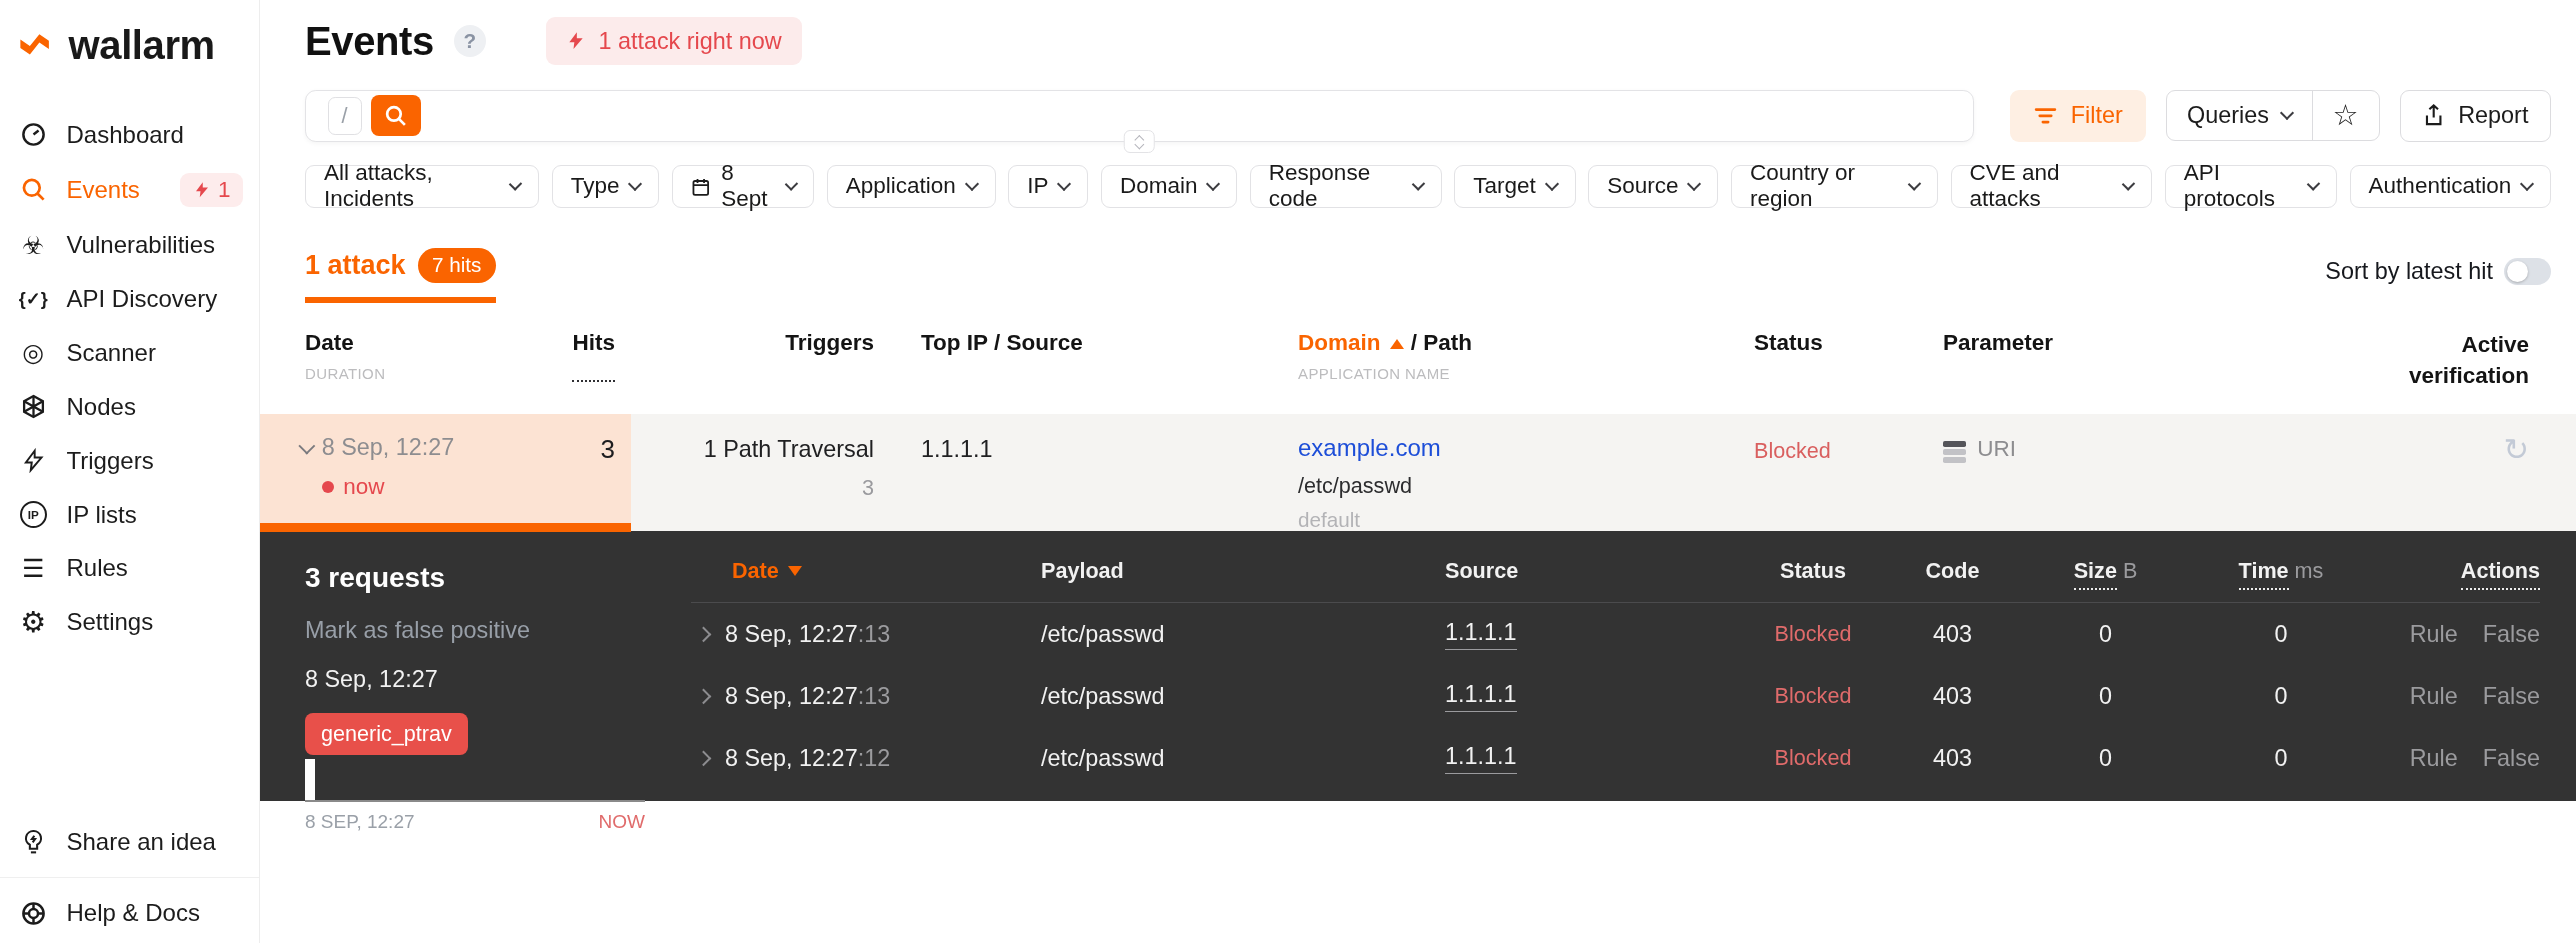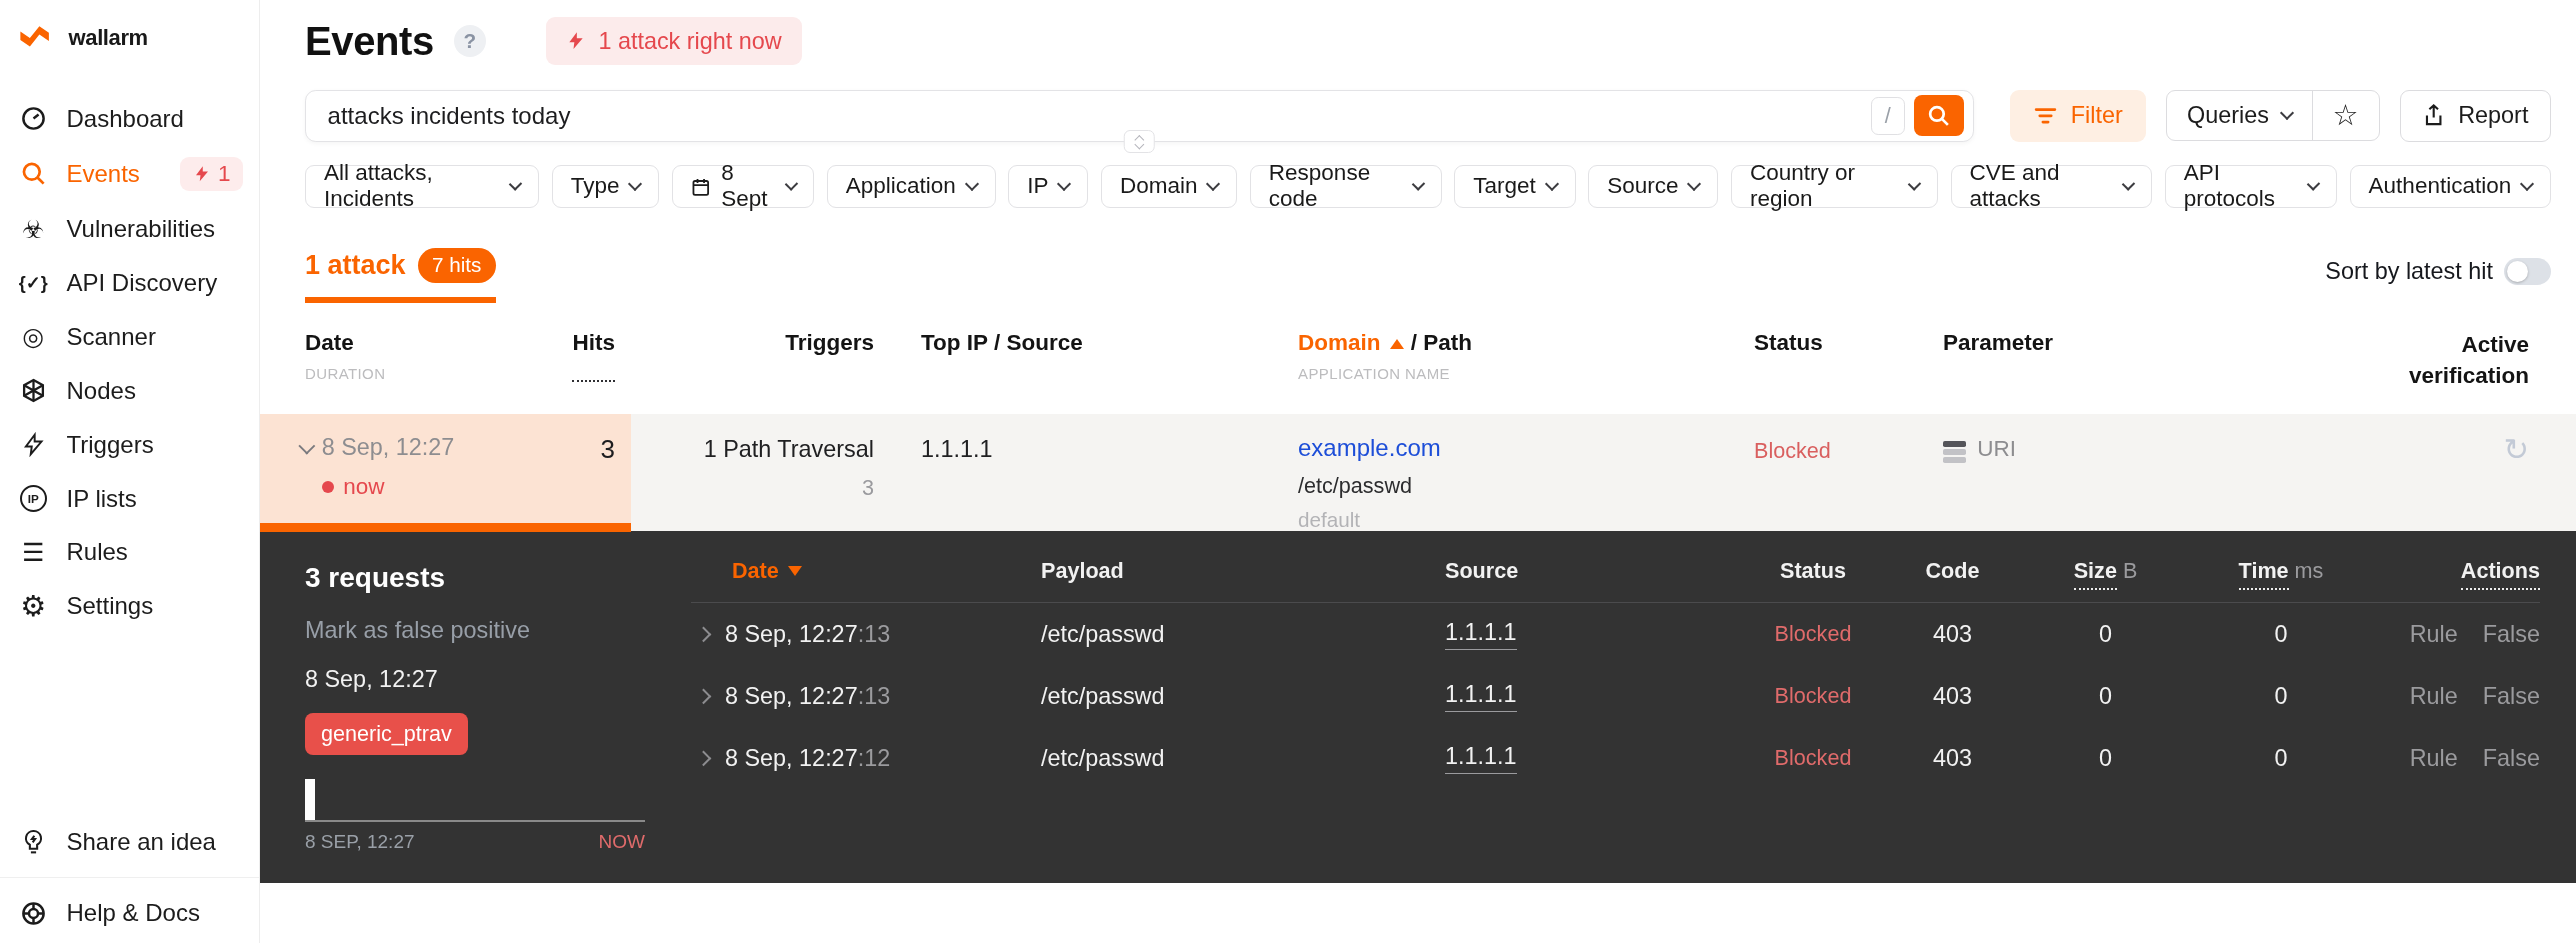--- a/index.html
+++ b/index.html
@@ -3,21 +3,21 @@
 <meta charset="utf-8">
 <style>
   * { margin:0; padding:0; box-sizing:border-box; }
   html,body { width:2576px; height:943px; overflow:hidden; background:#fff;
     font-family:"Liberation Sans", sans-serif; color:#1c1c1c; }
 
   
   .sidebar { position:absolute; left:0; top:0; bottom:0; width:260px; background:#fff;
     border-right:1.8px solid #ededed; display:flex; flex-direction:column; z-index:5; }
   .logo { display:flex; align-items:center; gap:12.6px; padding:23.4px 0 23.4px 18px; }
-  .logo-text { font-size:22px; font-weight:700; color:#191919; letter-spacing:-0.4px; }
+  .logo-text { font-size:40px; font-weight:700; color:#191919; letter-spacing:-0.4px; }
   .nav { margin-top:16px; }
   .nav-item { display:flex; align-items:center; gap:18px; padding:11.7px 16px 11.7px 18px;
     font-size:24px; color:#1c1c1c; cursor:pointer; }
   .nav-item .ic { width:30.5px; min-width:30.5px; height:30.5px; display:flex; align-items:center;
     justify-content:center; font-size:25px; color:#1c1c1c; }
   .nav-item.active, .nav-item.active .ic { color:#fa6400; }
   .nav-badge { margin-left:auto; display:flex; align-items:center; gap:7.2px;
     background:#fdecec; color:#e5484d; border-radius:9px; padding:3.6px 12.6px; font-size:22.5px; }
   .sidebar-footer { margin-top:auto; }
   .sidebar-footer .nav-item { padding-top:14.4px; padding-bottom:14.4px; }
@@ -116,21 +116,21 @@
   .domain-app { font-size:20.7px; color:#b3b3b6; margin-top:9px; }
   .rc5 { padding-left:54px; padding-top:23.4px; font-size:21.6px; color:#d95f5f; }
   .rc6 { padding-left:45px; padding-top:21.6px; display:flex; gap:10.8px; align-items:flex-start; color:#8d8d90; font-size:22.5px; }
   .param-icon { display:inline-flex; flex-direction:column; gap:2.7px; margin-top:5.4px; }
   .param-icon i { display:block; width:23.4px; height:5.4px; border-radius:1.8px; background:#c2c2c6; }
   .param-icon i:first-child { background:#55555a; }
   .rc7 { text-align:right; padding:18px 47px 0 0; }
   .averif-icon { font-size:30.5px; color:#c3cad6; cursor:pointer; }
 
   
-  .panel { background:#333333; height:352px; display:flex; padding:27px 36px 30.5px 45px; }
+  .panel { background:#333333; height:270px; display:flex; padding:27px 36px 30.5px 45px; }
   .panel-left { width:377px; display:flex; flex-direction:column; }
   .panel-title { color:#fff; font-size:28px; font-weight:700; margin-top:3.6px; }
   .panel-link { color:#989fa8; font-size:23.4px; margin-top:23.4px; cursor:pointer; }
   .panel-date { color:#f2f2f2; font-size:23.4px; margin-top:21.6px; }
   .tag { align-self:flex-start; margin-top:20px; background:#e8504a; color:#fff; font-size:21.6px;
     padding:8px 16px; border-radius:8px; cursor:pointer; }
   .timeline { margin-top:auto; width:340px; }
   .tl-plot { position:relative; height:47px; border-bottom:2.7px solid #8a8a8a; }
   .tl-bar { position:absolute; left:0; bottom:0; width:10px; height:41px; background:#fff; }
   .tl-labels { display:flex; justify-content:space-between; margin-top:9px; font-size:19px; }
@@ -277,21 +277,20 @@
     <span class="attack-banner">
       <svg class="icon" width="20" height="23.4" viewBox="0 0 24 24">
           <path d="M13 2 L4 14 h6 L9 22 L20 9 h-7z" fill="#e5484d"></path>
         </svg>
       <span>1 attack right now</span>
     </span>
   </div>
 
   <div class="search-row">
     <div class="search-box">
-      <input class="search-input" type="text" value="attacks incidents today" style="">
       <span class="kbd">/</span>
       <button class="search-btn">
         <svg class="icon" width="25" height="25" viewBox="0 0 24 24" fill="none" stroke="#ffffff" stroke-width="2.6">
             <circle cx="10.5" cy="10.5" r="6.5"></circle>
             <path d="M15.5 15.5 L21 21"></path>
           </svg>
       </button>
       <span class="resize-handle">
         <span class="mini-chev up"></span>
         <span class="mini-chev down"></span>

